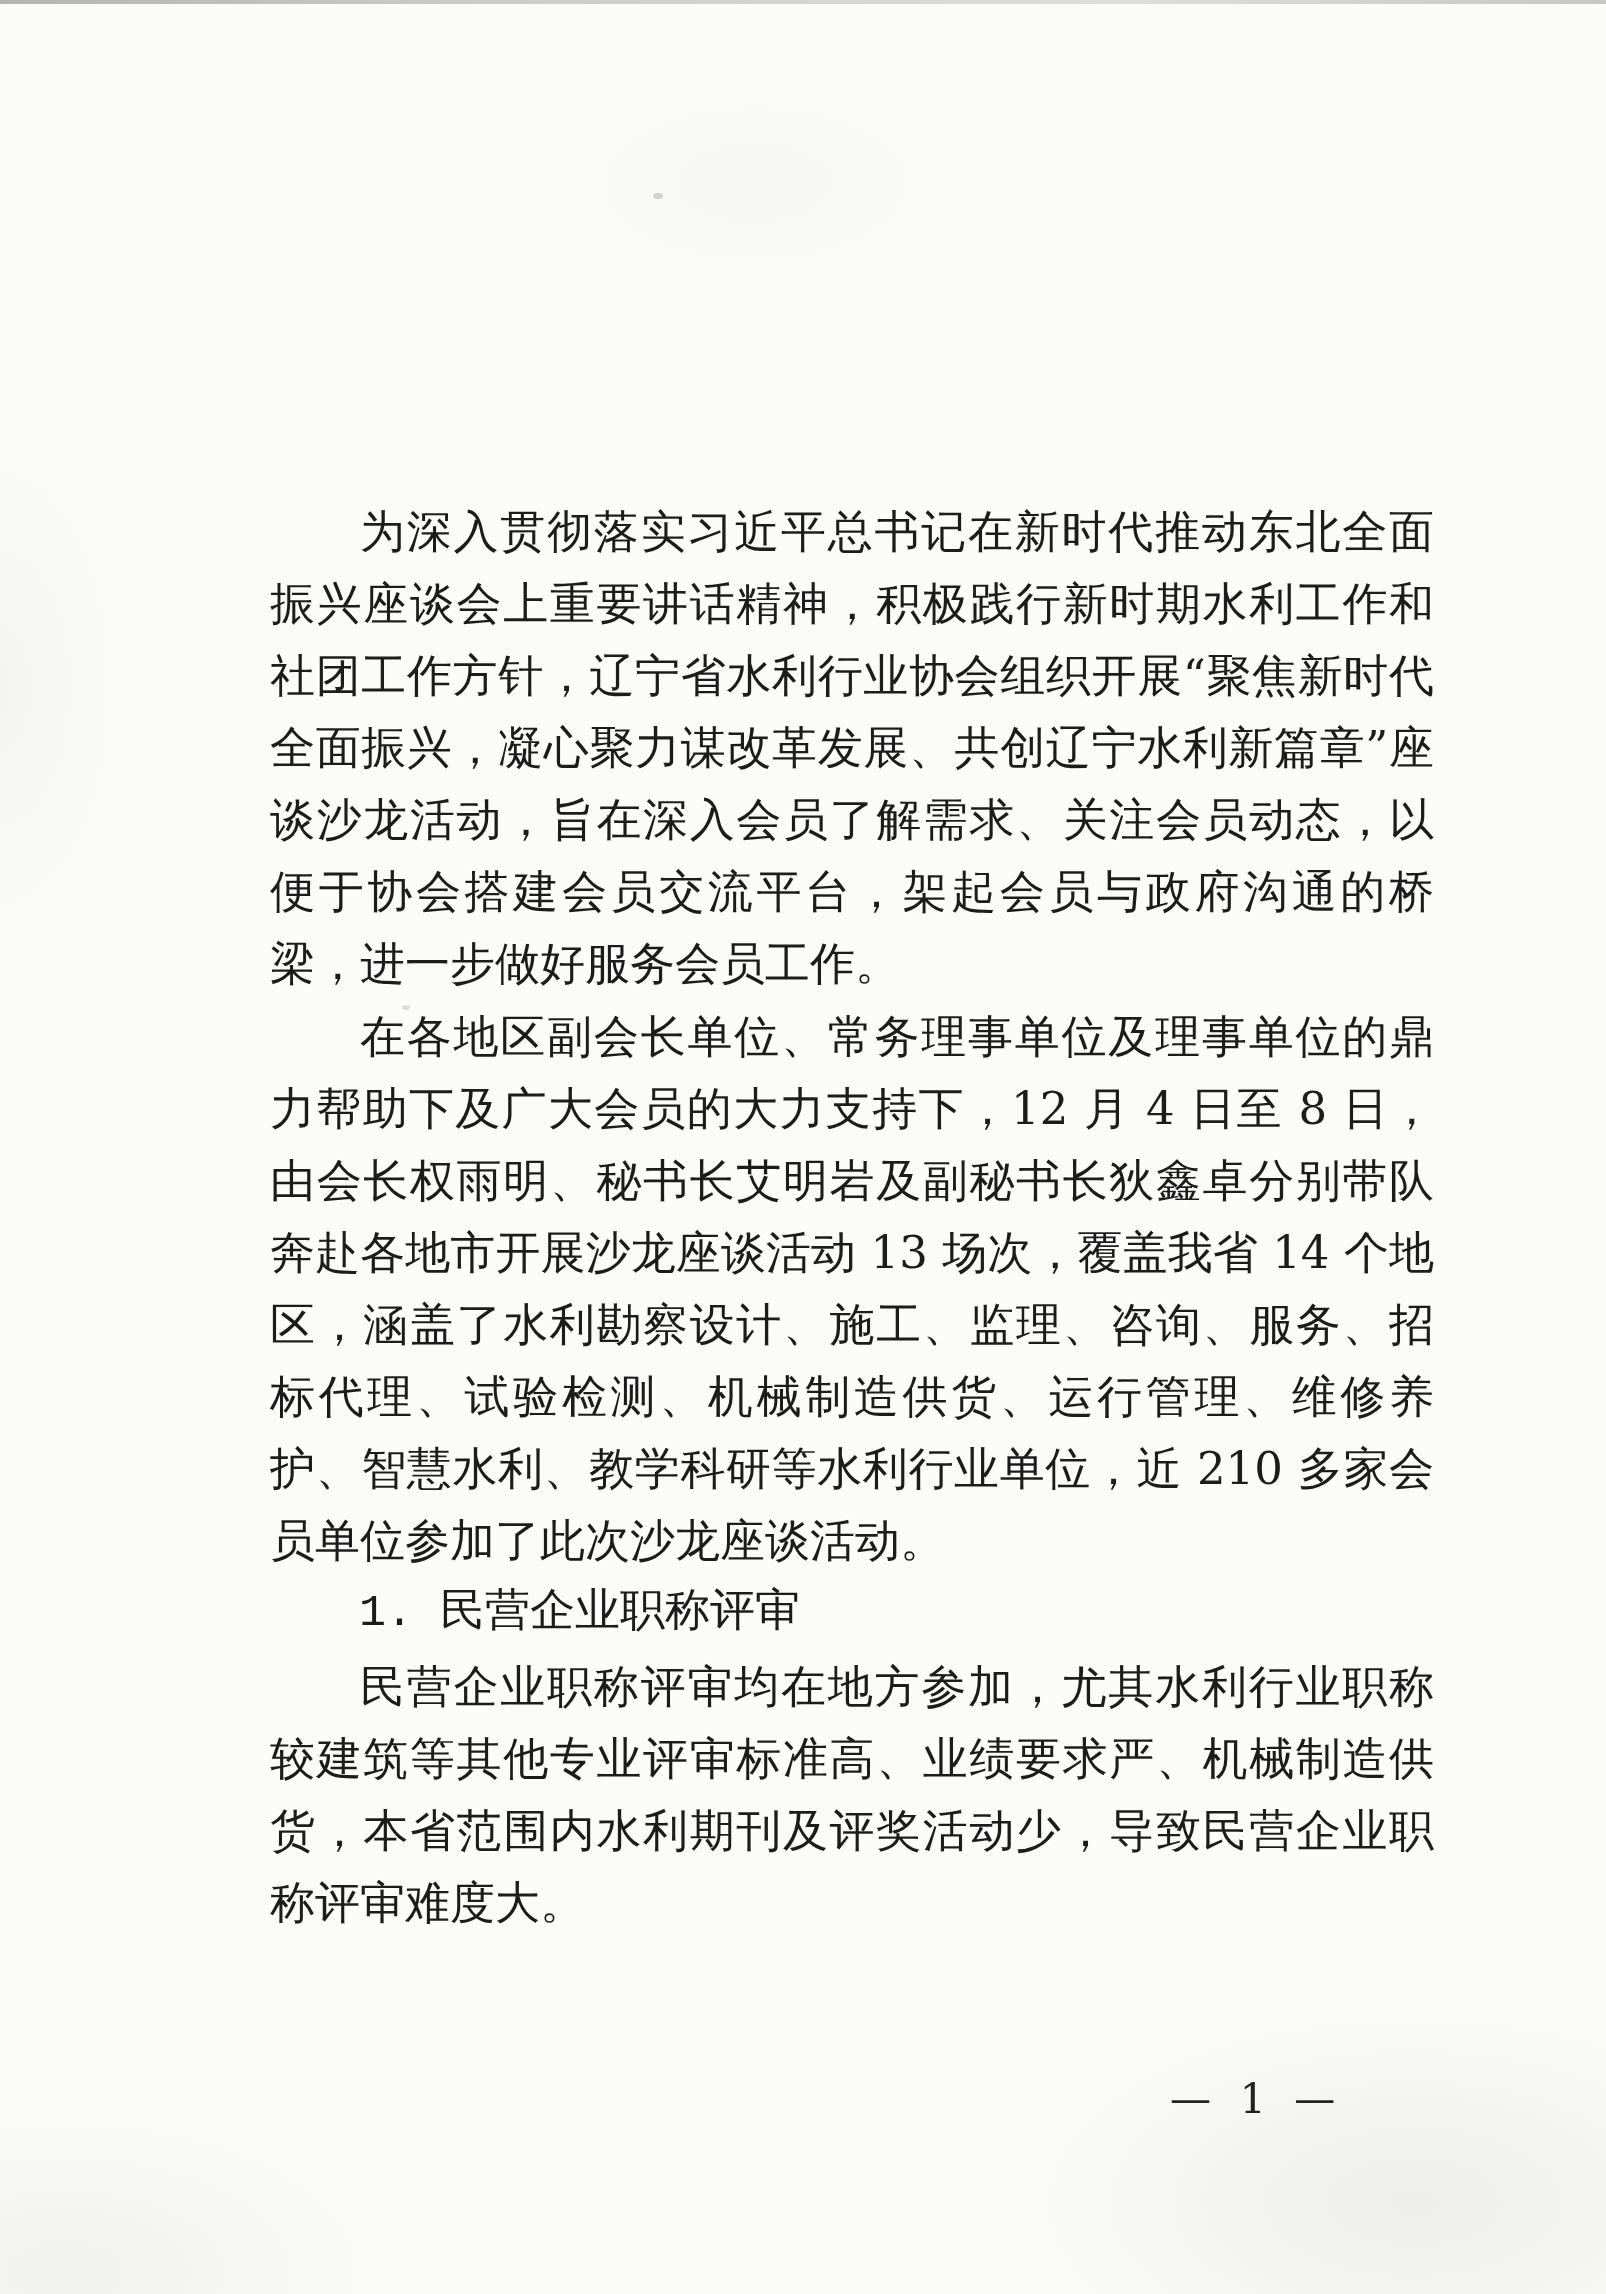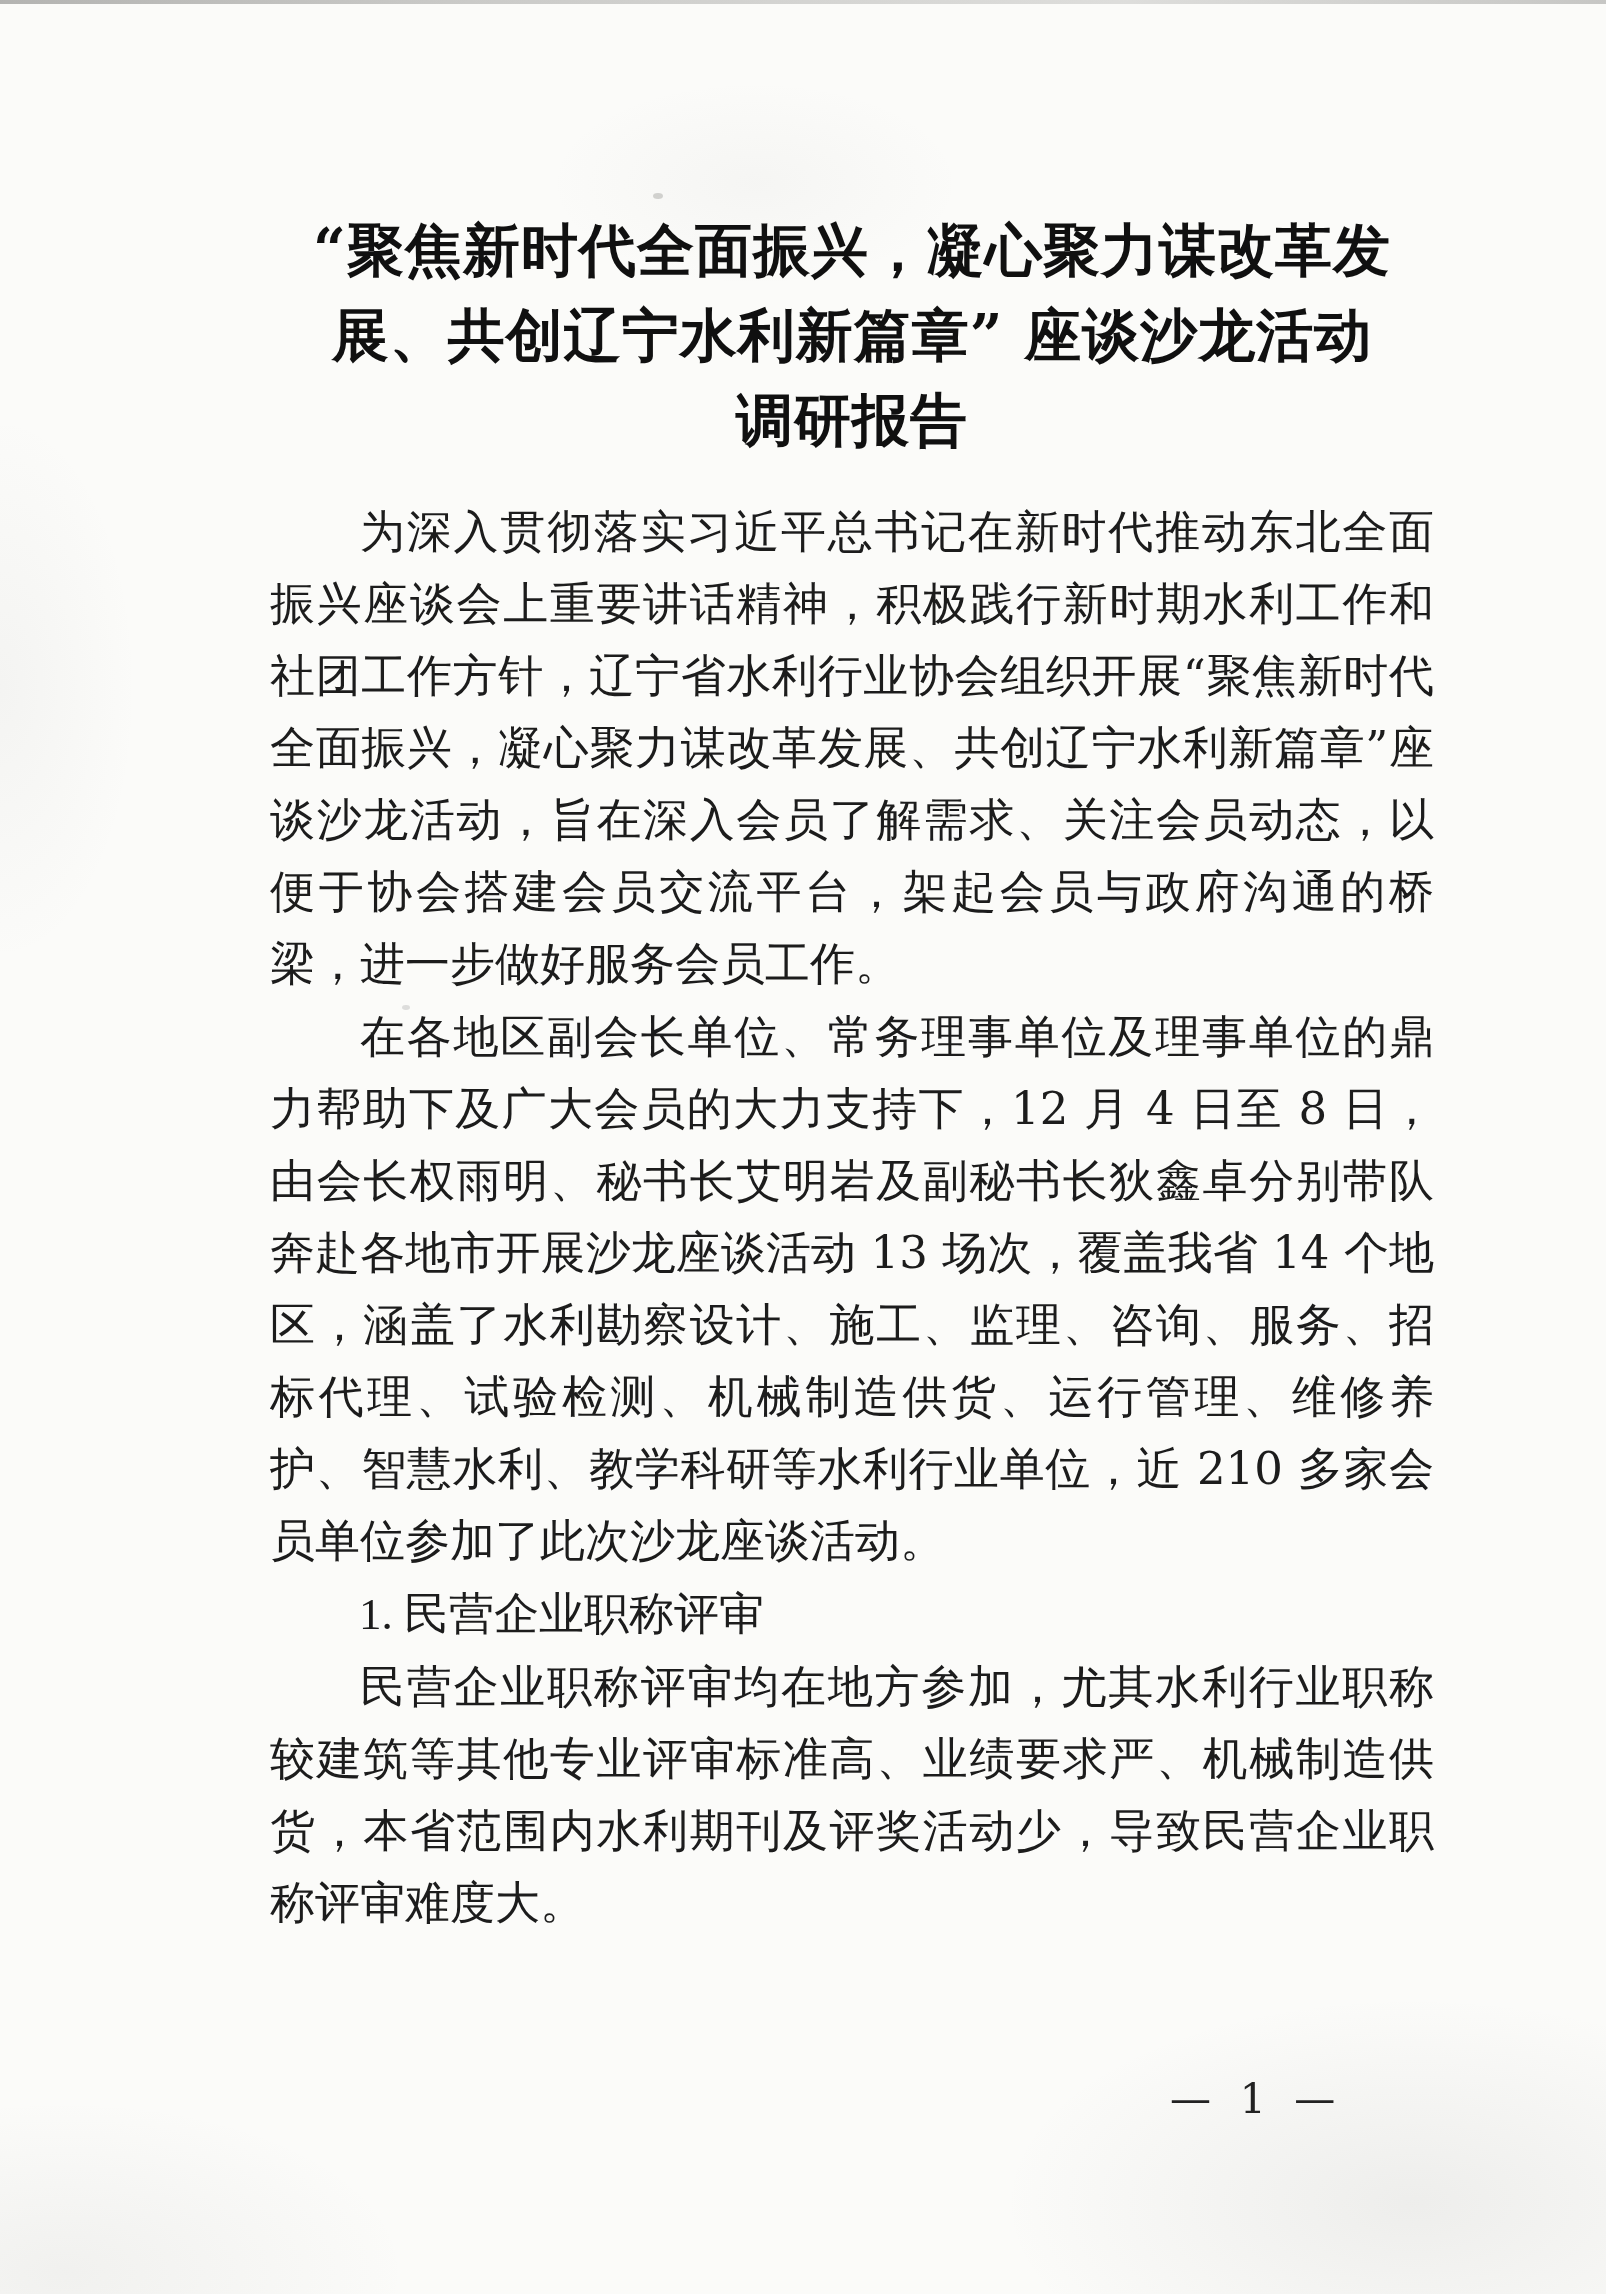--- a/index.html
+++ b/index.html
@@ -66,21 +66,21 @@
     font-family: "DejaVu Sans", "Liberation Sans", sans-serif;
     font-weight: bold;
     font-size: 45px;
     line-height: 72px;
     text-indent: 2em;
     text-align: left;
     color: #141414;
   }
   .sub-heading {
     margin: 0;
-    font-family: Liberation Serif, serif;
+    font-family: Liberation Mono, monospace;
     font-weight: normal;
     font-size: 45px;
     line-height: 72px;
     text-indent: 2em;
     text-align: left;
   }
   .page-number {
     position: absolute;
     top: 2075px;
     left: 1170px;
@@ -106,25 +106,20 @@
   }
 </style>
 </head>
 <body>
 
 <div class="page">
   <div class="scan-top-edge"></div>
   <div class="scan-speck-1"></div>
   <div class="scan-speck-2"></div>
 
-  <h1 class="doc-title">
-    <span class="t-line">“聚焦新时代全面振兴，凝心聚力谋改革发</span>
-    <span class="t-line">展、共创辽宁水利新篇章” 座谈沙龙活动</span>
-    <span class="t-line">调研报告</span>
-  </h1>
 
   <div class="doc-body">
     <p class="para">为深入贯彻落实习近平总书记在新时代推动东北全面振兴座谈会上重要讲话精神，积极践行新时期水利工作和社团工作方针，辽宁省水利行业协会组织开展“聚焦新时代全面振兴，凝心聚力谋改革发展、共创辽宁水利新篇章”座谈沙龙活动，旨在深入会员了解需求、关注会员动态，以便于协会搭建会员交流平台，架起会员与政府沟通的桥梁，进一步做好服务会员工作。</p>
     <p class="para">在各地区副会长单位、常务理事单位及理事单位的鼎力帮助下及广大会员的大力支持下，12 月 4 日至 8 日，由会长权雨明、秘书长艾明岩及副秘书长狄鑫卓分别带队奔赴各地市开展沙龙座谈活动 13 场次，覆盖我省 14 个地区，涵盖了水利勘察设计、施工、监理、咨询、服务、招标代理、试验检测、机械制造供货、运行管理、维修养护、智慧水利、教学科研等水利行业单位，近 210 多家会员单位参加了此次沙龙座谈活动。</p>
     <h3 class="sub-heading">1. 民营企业职称评审</h3>
     <p class="para">民营企业职称评审均在地方参加，尤其水利行业职称较建筑等其他专业评审标准高、业绩要求严、机械制造供货，本省范围内水利期刊及评奖活动少，导致民营企业职称评审难度大。</p>
   </div>
 
   <div class="page-number">— 1 —</div>
 </div>

